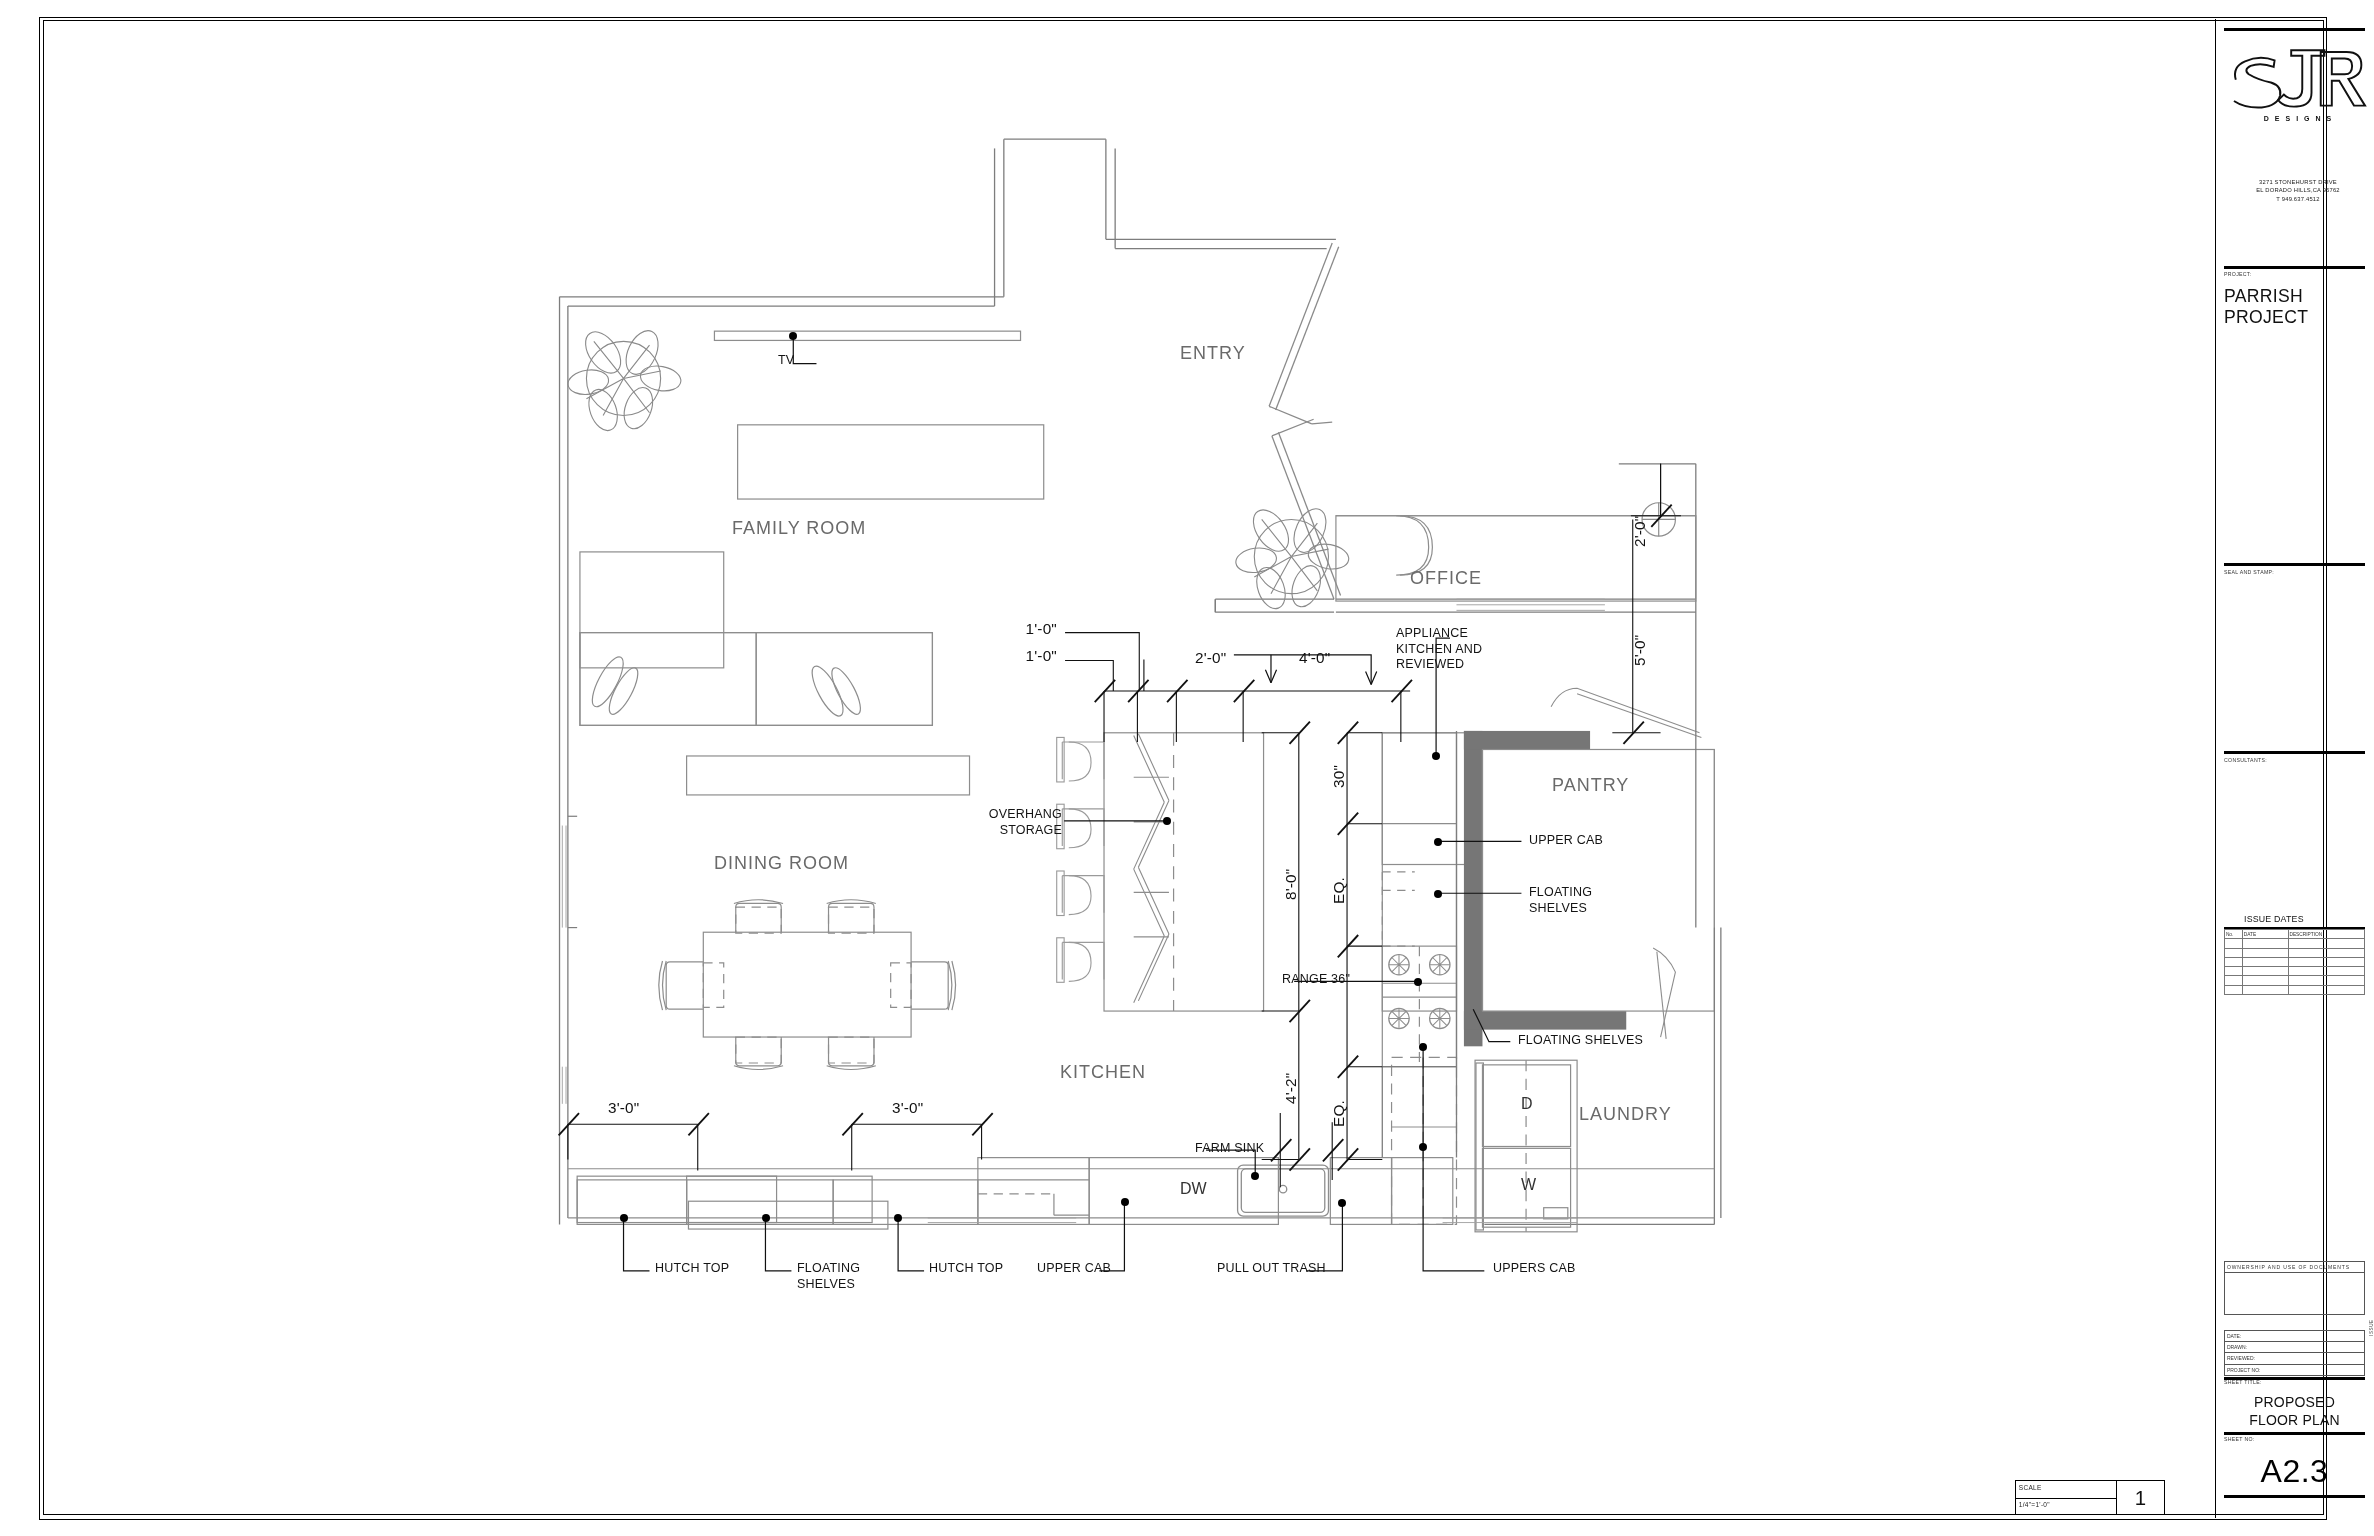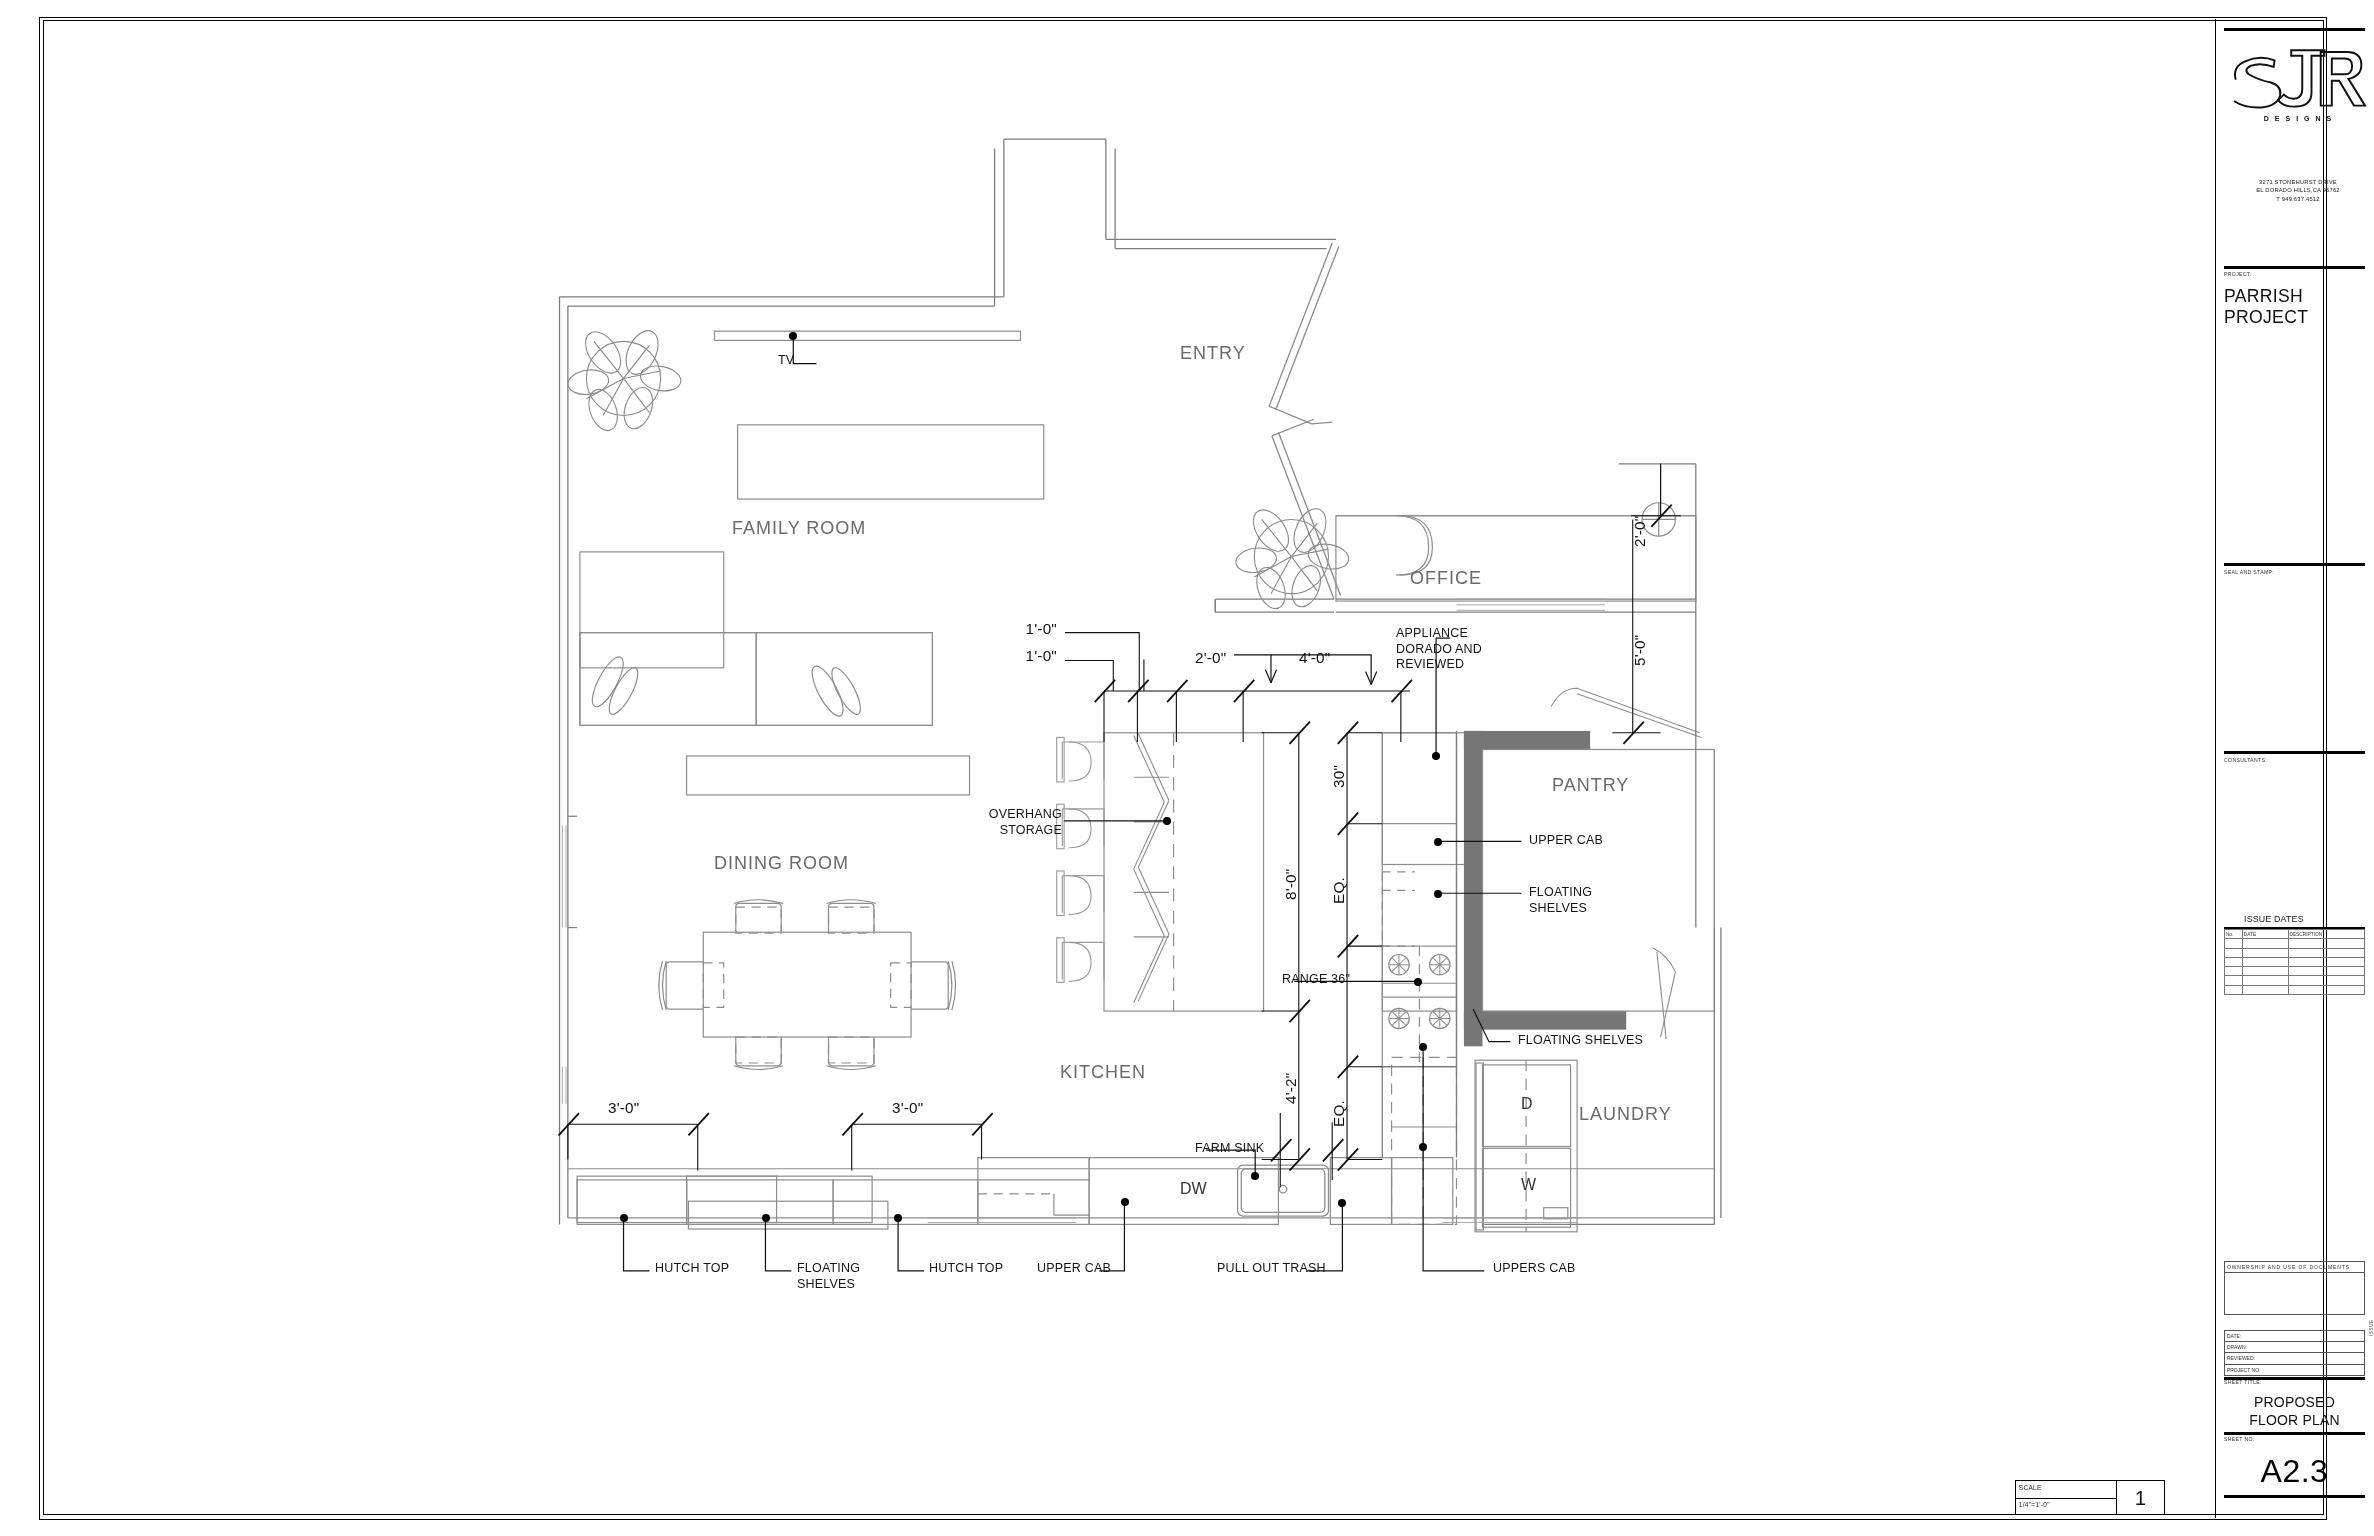--- a/index.html
+++ b/index.html
@@ -464,21 +464,21 @@
 
   <div class="note" style="left:778px;top:353px;">TV</div>
 
   <div class="note" style="left:955px;top:807px;text-align:right;width:107px;">
     <div>OVERHANG</div>
     <div>STORAGE</div>
   </div>
 
   <div class="note" style="left:1396px;top:626px;">
     <div>APPLIANCE</div>
-    <div>DORADO AND</div>
+    <div>KITCHEN AND</div>
     <div>REVIEWED</div>
   </div>
 
   <div class="note" style="left:1529px;top:833px;">UPPER CAB</div>
 
   <div class="note" style="left:1529px;top:885px;">
     <div>FLOATING</div>
     <div>SHELVES</div>
   </div>
 

